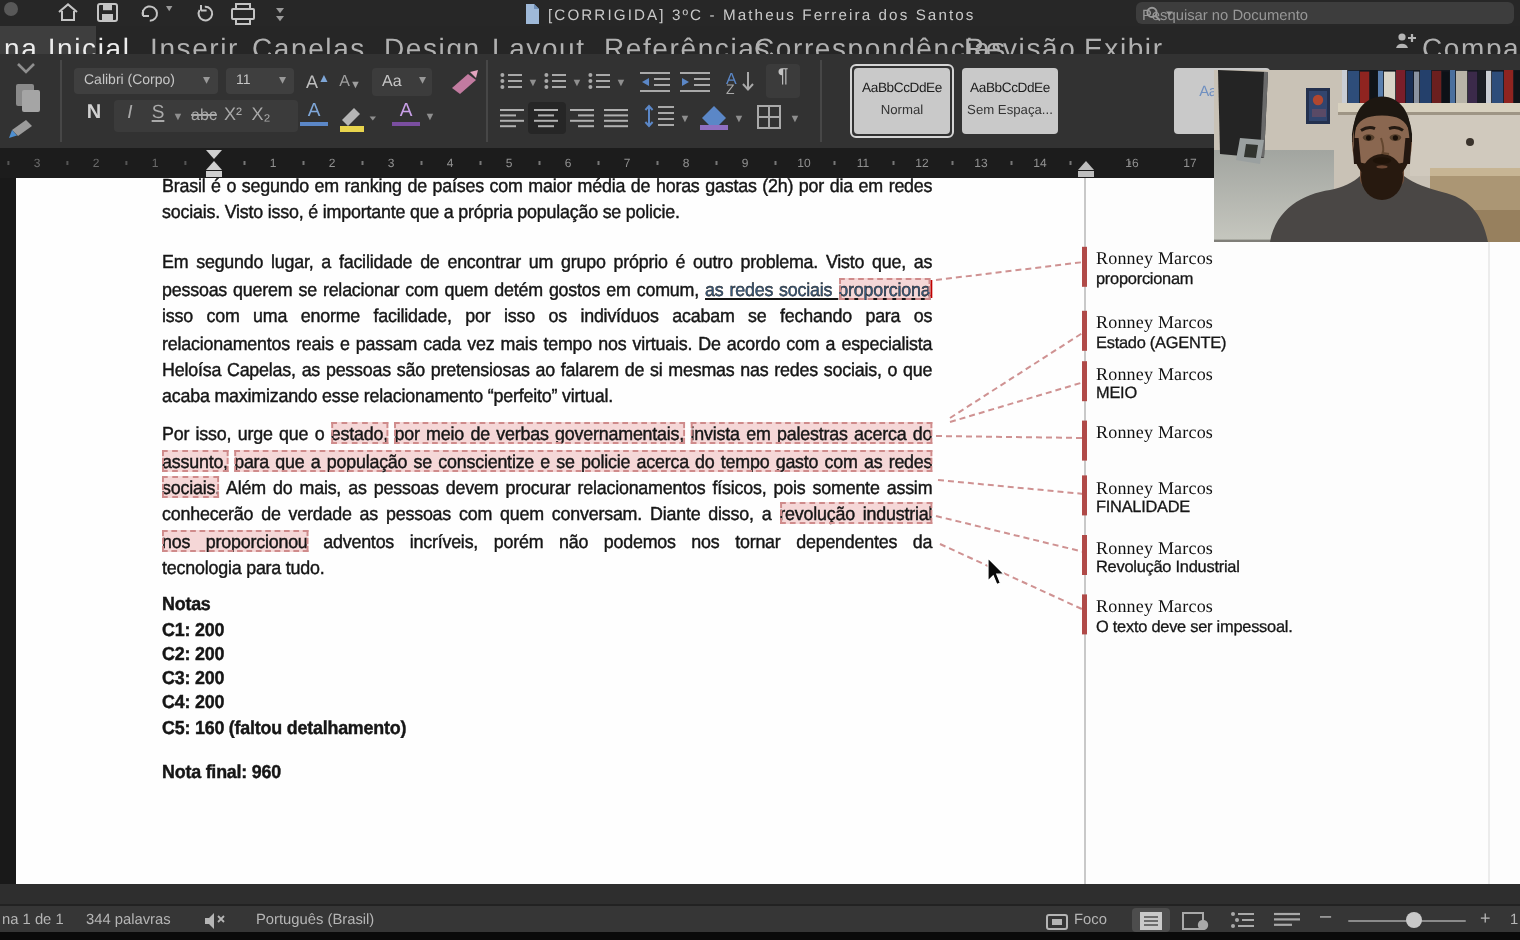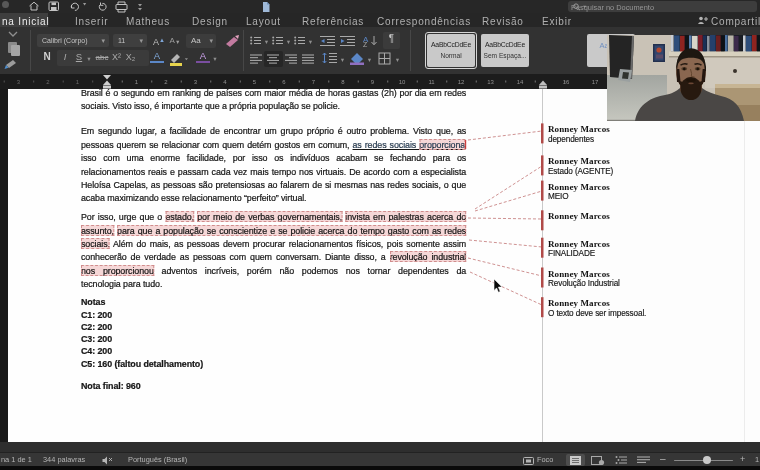--- a/index.html
+++ b/index.html
@@ -9,21 +9,21 @@
 
 #titlebar{position:absolute;left:0;top:0;width:760px;height:13px;background:#272727}
 #tabrow{position:absolute;left:0;top:13px;width:760px;height:14px;background:#262626}
 #toolbar{position:absolute;left:0;top:27px;width:760px;height:47px;background:#323232}
 #docarea{position:absolute;left:0;top:89px;width:672px;height:353px;background:#191919}
 #page{position:absolute;left:8px;top:0;width:534px;height:353px;background:#fefefe}
 #pane{position:absolute;left:543px;top:0;width:217px;height:353px;background:#fdfdfd}
 #hband{position:absolute;left:0;top:442px;width:760px;height:10px;background:#2e2e2e}
 #statusbar{position:absolute;left:0;top:452px;width:760px;height:14px;background:#363636;border-top:1px solid #222}
 #blackstrip{position:absolute;left:0;top:466px;width:760px;height:4px;background:#0a0a0a}
-.tb{color:#b0b0b0;font-size:10px;position:absolute;top:3px;white-space:nowrap;letter-spacing:0.8px}
+.tb{color:#b0b0b0;font-size:14px;position:absolute;top:3px;white-space:nowrap;letter-spacing:0.8px}
 .tb.act{color:#ececec}
 #activetab{position:absolute;left:0;top:0;width:48px;height:14px;background:#3e3e3e}
 
 .box{position:absolute;background:#3f3f3f;border-radius:2px;color:#c6c6c6;font-size:7px;line-height:13px;padding-left:5px}
 .ibtn{position:absolute;color:#b8b8b8;font-size:8px;line-height:10px;text-align:center}
 .vsep{position:absolute;width:1px;background:#474747}
 .card{position:absolute;width:48px;height:33px;background:#c9c9c9;border-radius:2px;text-align:center;overflow:hidden}
 .card .t1{font-size:6.8px;color:#1c1c1c;margin-top:7px;letter-spacing:-0.2px}
 .card .t2{font-size:6.6px;color:#333;margin-top:4px}
 .card.blue .t1{color:#6f8fc0;font-size:7.5px}
@@ -32,21 +32,21 @@
 .ln{white-space:nowrap;color:#161616;font-size:9.4px;line-height:13.4px;letter-spacing:-0.1px;-webkit-text-stroke:0.22px #161616}
 .j{text-align:justify;text-align-last:justify;white-space:normal}
 .l{text-align:left}
 .hl{background:#f5d7d7;outline:1px dashed #cf8b8b;outline-offset:-1px}
 .ins{color:#37597d;text-decoration:underline;text-decoration-thickness:1px}
 .ins .hl{color:#37597d}
 .caret{display:inline-block;width:1px;height:9px;background:#c00000;vertical-align:-1px}
 .bold{font-weight:bold}
 
 .cmt{position:absolute;left:548px;width:200px}
-.cname{font-family:"Liberation Serif",serif;font-weight:bold;font-size:9px;line-height:10.6px;color:#111;letter-spacing:0.1px}
+.cname{font-family:"Liberation Serif",serif;font-weight:normal;font-size:9px;line-height:10.6px;color:#111;letter-spacing:0.1px}
 .ctext{font-size:8.2px;line-height:10.4px;color:#161616;letter-spacing:-0.12px;-webkit-text-stroke:0.15px #161616}
 
 .st{position:absolute;top:2px;color:#b5b5b5;font-size:7.4px;white-space:nowrap}
 </style></head><body>
 <div id="stage">
 
 <div id="titlebar">
 <div class="abs" style="left:2px;top:1px;width:7px;height:7px;border-radius:50%;background:#585858"></div>
 <svg class="abs" style="left:26px;top:0" width="120" height="13" viewBox="0 0 120 13">
 <g stroke="#c4c4c4" fill="none" stroke-width="1">
@@ -60,33 +60,34 @@
 <rect x="90" y="4.5" width="11" height="5" rx="0.5"></rect>
           <path d="M92 4.5 V2 h7 v2.5 M92 9.5 v2.5 h7 v-2.5"></path>
 <path d="M112 4 l2 2.6 l2 -2.6 z" fill="#9a9a9a" stroke="none"></path>
           <path d="M112 8 l2 2.6 l2 -2.6 z" fill="#9a9a9a" stroke="none"></path>
 </g>
       </svg>
 <svg class="abs" style="left:262px;top:2px" width="8" height="10" viewBox="0 0 8 10">
         <path d="M1 0 h4 l2.5 2.5 V10 H1 Z" fill="#9fb9d8"></path>
         <path d="M5 0 l2.5 2.5 H5 Z" fill="#6f8fb8"></path>
       </svg>
+<div class="abs" style="left:274px;top:3px;font-size:7.6px;letter-spacing:1.05px;color:#c9c9c9;white-space:nowrap">[CORRIGIDA] 3ºC - Matheus Ferreira dos Santos</div>
 <div class="abs" style="left:568px;top:1px;width:189px;height:11px;background:#3d3d3d;border-radius:3px"></div>
 <svg class="abs" style="left:573px;top:2.5px" width="16" height="8" viewBox="0 0 16 8">
 <circle cx="3" cy="3.2" r="2.3" fill="none" stroke="#999" stroke-width="1"></circle>
         <path d="M4.8 5 L7 7.2" stroke="#999" stroke-width="1"></path>
 <path d="M10 2.8 l1.7 2.2 l1.7 -2.2 z" fill="#999"></path>
       </svg>
 <div class="abs" style="left:571px;top:2.5px;font-size:7.4px;color:#979797">Pesquisar no Documento</div>
 </div>
 <div id="tabrow">
       <div id="activetab"></div>
 <span class="tb act" style="left:2px">na Inicial</span>
 <span class="tb" style="left:75px">Inserir</span>
-<span class="tb" style="left:126px">Matheus</span>
+<span class="tb" style="left:126px">Capelas</span>
 <span class="tb" style="left:246px">Layout</span>
 <span class="tb" style="left:192px">Design</span>
 <span class="tb" style="left:302px">Referências</span>
 <span class="tb" style="left:377px">Correspondências</span>
 <span class="tb" style="left:482px">Revisão</span>
 <span class="tb" style="left:542px">Exibir</span>
 <svg class="abs" style="left:697px;top:3px" width="12" height="9" viewBox="0 0 12 9">
 <circle cx="4" cy="2.5" r="1.8" fill="#b5b5b5"></circle>
         <path d="M1 8 a3.2 3.2 0 0 1 6 0 z" fill="#b5b5b5"></path>
 <path d="M9 1 v4 M7 3 h4" stroke="#b5b5b5" stroke-width="1.1"></path>
@@ -339,21 +340,21 @@
 <div class="ln l" style="line-height:12.3px">C3: 200</div>
 <div class="ln l" style="line-height:12.3px">C4: 200</div>
 <div class="ln l" style="line-height:12.3px">C5: 160 (faltou detalhamento)</div>
 </div>
 <div class="abs bold" style="left:0;top:290.3px;width:405px">
           <div class="ln l">Nota final: 960</div>
         </div>
 </div>
 <div class="cmt" style="top:35.400000000000006px">
         <div class="cname">Ronney Marcos</div>
-        <div class="ctext">dependentes</div>
+        <div class="ctext">proporcionam</div>
       </div>
 <div class="cmt" style="top:67.4px">
         <div class="cname">Ronney Marcos</div>
         <div class="ctext">Estado (AGENTE)</div>
       </div>
 <div class="cmt" style="top:92.6px">
         <div class="cname">Ronney Marcos</div>
         <div class="ctext">MEIO</div>
       </div>
 <div class="cmt" style="top:122.30000000000001px">

